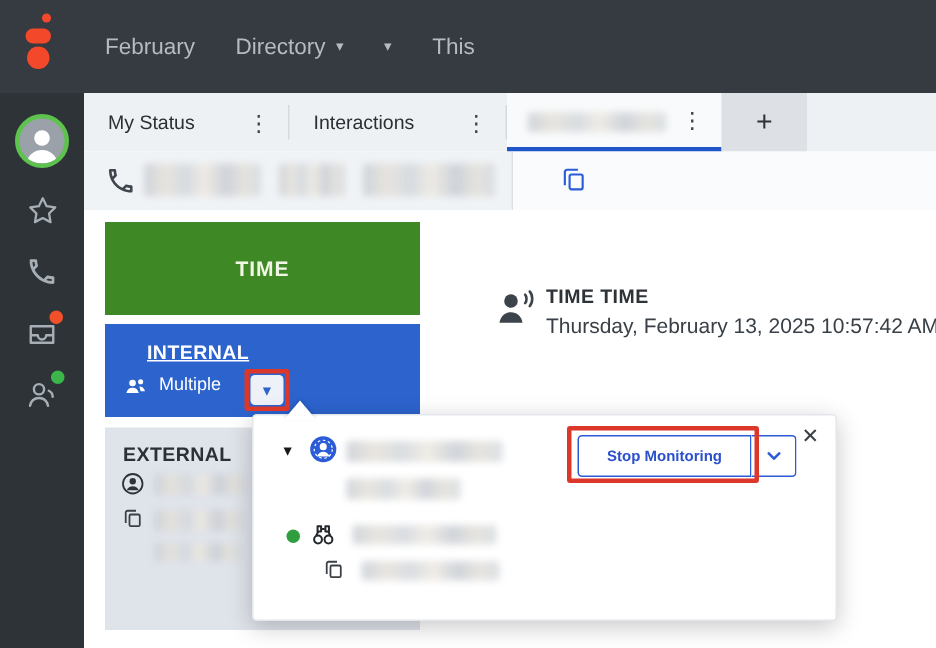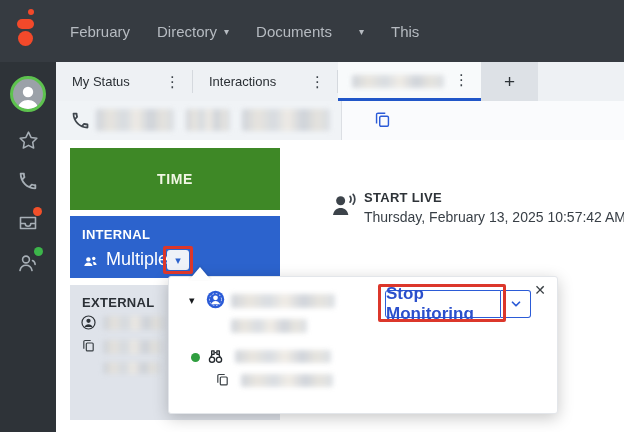--- a/index.html
+++ b/index.html
@@ -44,22 +44,22 @@
 
   
   .rd { position:absolute; border-radius:2px; filter:blur(2.5px);
     background:linear-gradient(90deg,#c9ced6 0%,#e6e2da 18%,#d2d7dd 36%,#efeae2 52%,#c8cdd5 70%,#e3e0d9 85%,#d5dae0 100%); opacity:.85; }
 
   
   .panel { position:absolute; left:70px; width:210px; z-index:3; }
   .panel-live { top:148px; height:62px; background:#3e8826; display:flex; align-items:center; justify-content:center; }
   .panel-live .lbl { color:#f1f6e4; font-weight:bold; font-size:14px; letter-spacing:.6px; }
   .panel-internal { top:216px; height:62px; background:#2c63cd; color:#fff; }
-  .panel-internal .title { position:absolute; left:12px; top:11px; font-size:13px; font-weight:bold; letter-spacing:.3px; }
-  .panel-internal .row { position:absolute; left:12px; top:33px; display:flex; align-items:flex-end; gap:7px; font-size:18px; }
+  .panel-internal .title { position:absolute; left:28px; top:11px; font-size:13px; font-weight:bold; letter-spacing:.3px;text-decoration:underline; }
+  .panel-internal .row { position:absolute; left:12px; top:33px; display:flex; align-items:flex-start; gap:7px; font-size:12px; }
   .chev-btn { position:absolute; left:97px; top:34px; width:22px; height:20px; background:#eef2f8; border-radius:3px;
     display:flex; align-items:center; justify-content:center; color:#2c63cd; font-size:11px; cursor:pointer; }
   .panel-external { top:285px; height:135px; background:#dfe3ea; color:#2b3036; }
   .panel-external .title { position:absolute; left:12px; top:10px; font-size:13px; font-weight:bold; letter-spacing:.3px; }
 
   
   .anno { position:absolute; border:3px solid #dc372b; border-radius:2px; z-index:40; pointer-events:none; }
 
   
   .popup-caret { position:absolute; left:189px; top:267px; width:0; height:0; z-index:31;
@@ -76,43 +76,40 @@
   .partial-text { position:absolute; left:556px; top:344px; font-size:19px; color:#68727c; white-space:nowrap; z-index:5; }
 
   
   .popup { position:absolute; left:168px; top:276px; width:390px; height:138px; background:#fff; z-index:30;
     border:1px solid #e3e6ea; border-radius:3px; box-shadow:0 4px 16px rgba(0,0,0,.22); }
   .popup .close { position:absolute; right:11px; top:5px; font-size:14px; color:#3a4045; cursor:pointer; }
   .popup .tri { position:absolute; left:20px; top:17px; font-size:11px; color:#16191c; cursor:pointer; }
   .popup .pcircle { position:absolute; left:37px; top:13px; }
   .split-btn { position:absolute; left:216px; top:13px; display:flex; cursor:pointer; }
   .split-main { width:116px; height:28px; border:1.5px solid #2b5bd7; border-radius:3px 0 0 3px; background:#fff;
-    display:flex; align-items:center; justify-content:center; font-size:17px; font-weight:bold; color:#2b50cc; }
+    display:flex; align-items:center; justify-content:center; font-size:10px; font-weight:bold; color:#2b50cc; }
   .split-arrow { width:30px; height:28px; border:1.5px solid #2b5bd7; border-left:none; border-radius:0 3px 3px 0;
     background:#fff; display:flex; align-items:center; justify-content:center; }
   .gdot { position:absolute; left:22px; top:76px; width:9px; height:9px; border-radius:50%; background:#2f9e3f; }
 
   svg { display:block; }
 </style>
 </head>
 <body>
 
 <div class="screen">
 
   <header class="navbar">
     <nav class="nav-items">
       <div class="nav-item">
         <span>February</span>
       </div>
       <div class="nav-item">
         <span>Directory</span>
         <span class="nav-caret">▾</span>
-      </div>
-      <div class="nav-item">
-        <span>Documents</span>
       </div>
       <div class="nav-item active">
         <span class="nav-caret">▾</span>
       </div>
       <div class="nav-item">
         <span>This</span>
       </div>
     </nav>
   </header>
 
@@ -245,21 +242,21 @@
   </div>
 
   <div class="start-time">
     <span class="ico">
       <svg width="27" height="25" viewBox="0 0 28 26" fill="currentColor">
         <circle cx="10" cy="8" r="4.7"></circle>
         <path d="M2 23c.8-4.8 4-7.3 8-7.3s7.2 2.5 8 7.3z"></path>
         <path d="M19.8 3.6c1.3 1.4 1.3 4.4 0 5.8M23 1.4c2.3 2.4 2.3 7.7 0 10.1" stroke="currentColor" stroke-width="1.8" fill="none" stroke-linecap="round"></path>
       </svg>
     </span>
-    <span class="lab">START LIVE</span>
+    <span class="lab">TIME TIME</span>
     <span class="val">Thursday, February 13, 2025 10:57:42 AM</span>
   </div>
 
 
   <span class="popup-caret"></span>
   <div class="popup">
     <span class="close">✕</span>
     <span class="tri">▾</span>
     <span class="pcircle">
       <svg width="19" height="19" viewBox="0 0 24 24">

